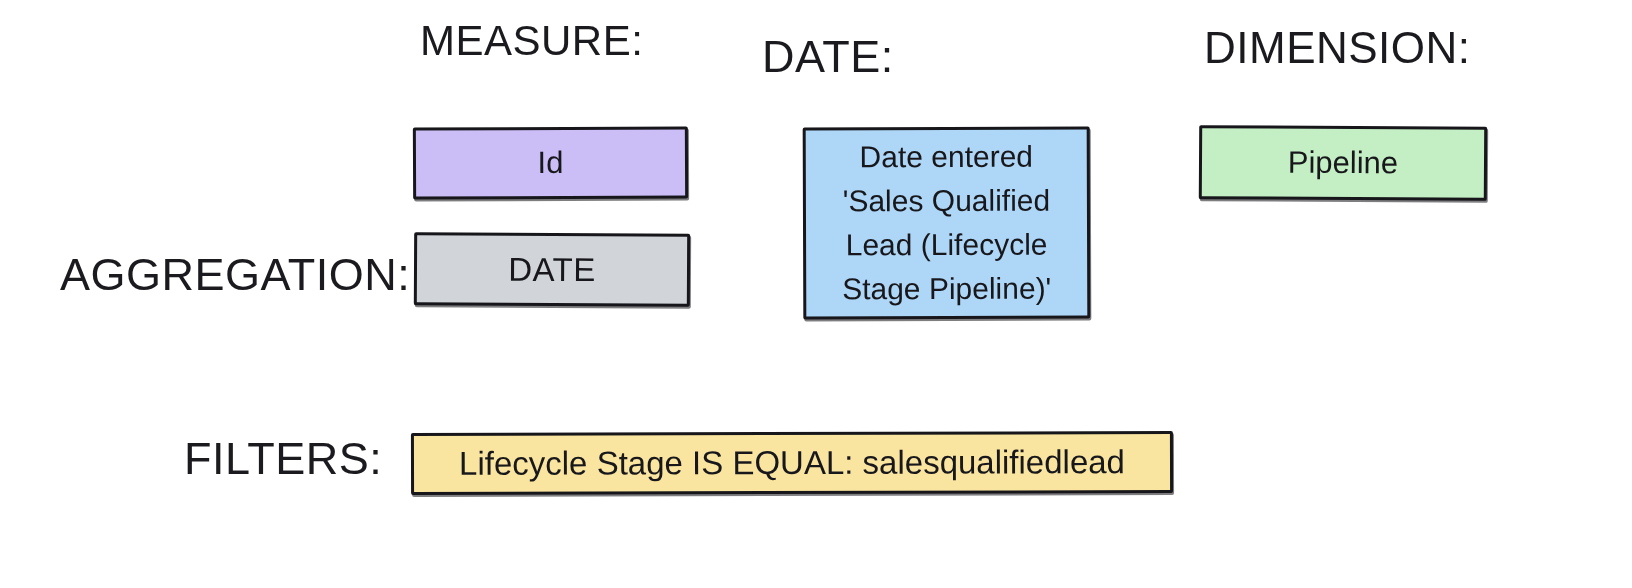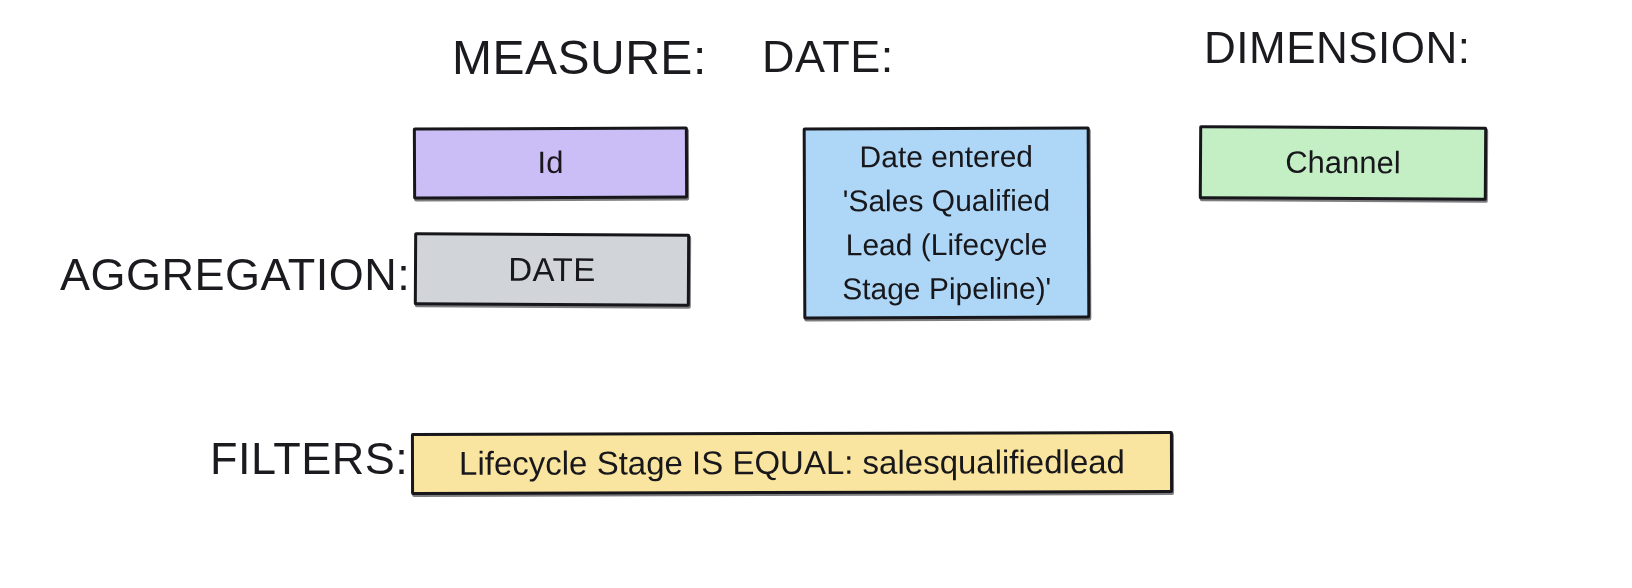--- a/index.html
+++ b/index.html
@@ -23,25 +23,25 @@
   
   .label {
     position: absolute;
     color: #1b1b1f;
     font-family: "Liberation Sans", sans-serif;
     font-weight: 400;
     letter-spacing: 0.5px;
     white-space: nowrap;
     line-height: 1;
   }
-  #label-measure   { left: 420px;  top: 34px;  font-size: 48px; margin-left: 32px; }
+  #label-measure   { left: 420px;  top: 20px;  font-size: 42px; }
   #label-date      { left: 762px;  top: 34px;  font-size: 45px; }
   #label-dimension { left: 1204px; top: 26px;  font-size: 44px; text-align: center; }
   #label-aggregation { left: 44px; top: 252px; font-size: 45px; margin-left: 16px; }
-  #label-filters   { left: 184px;  top: 436px; font-size: 45px; margin-left: 26px; }
+  #label-filters   { left: 184px;  top: 436px; font-size: 45px; }
 
   
   .node {
     position: absolute;
     box-sizing: border-box;
     border: 3px solid #17171b;
     display: flex;
     align-items: center;
     justify-content: center;
     text-align: center;
@@ -119,20 +119,20 @@
   </div>
 
   <div class="node" id="node-date-field">
     <span class="node-text">Date entered
 'Sales Qualified
 Lead (Lifecycle
 Stage Pipeline)'</span>
   </div>
 
   <div class="node" id="node-dimension-channel">
-    <span class="node-text">Channel</span>
+    <span class="node-text">Pipeline</span>
   </div>
 
   <div class="node" id="node-filter-1">
     <span class="node-text">Lifecycle Stage IS EQUAL: salesqualifiedlead</span>
   </div>
 
 </div>
 
 </body></html>

